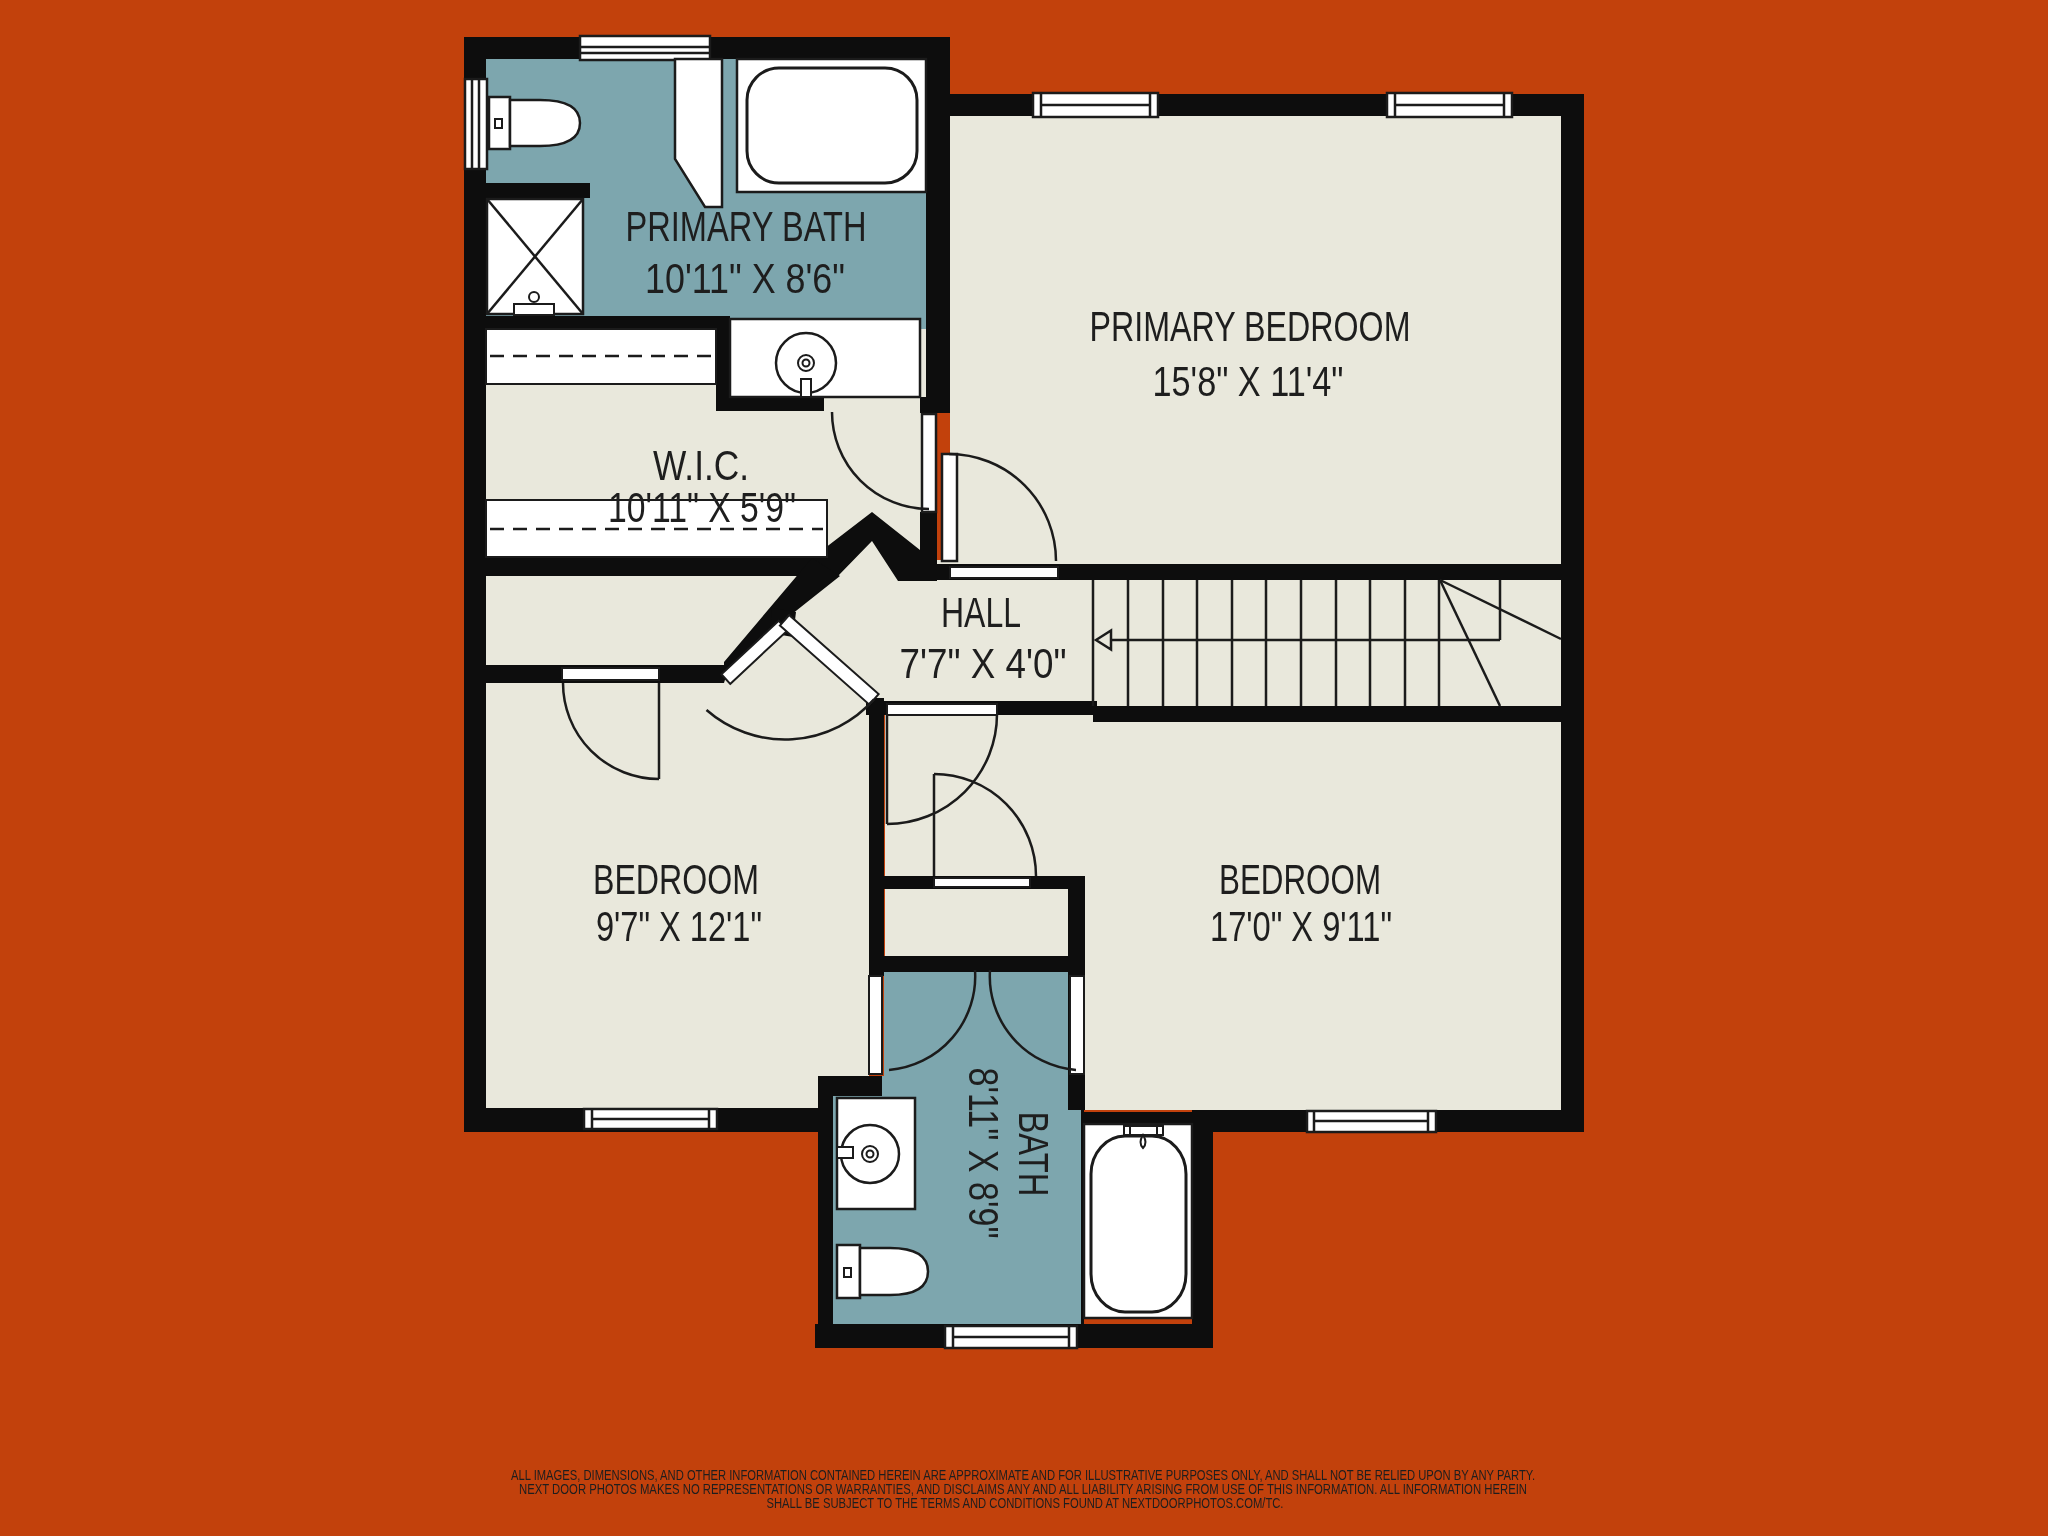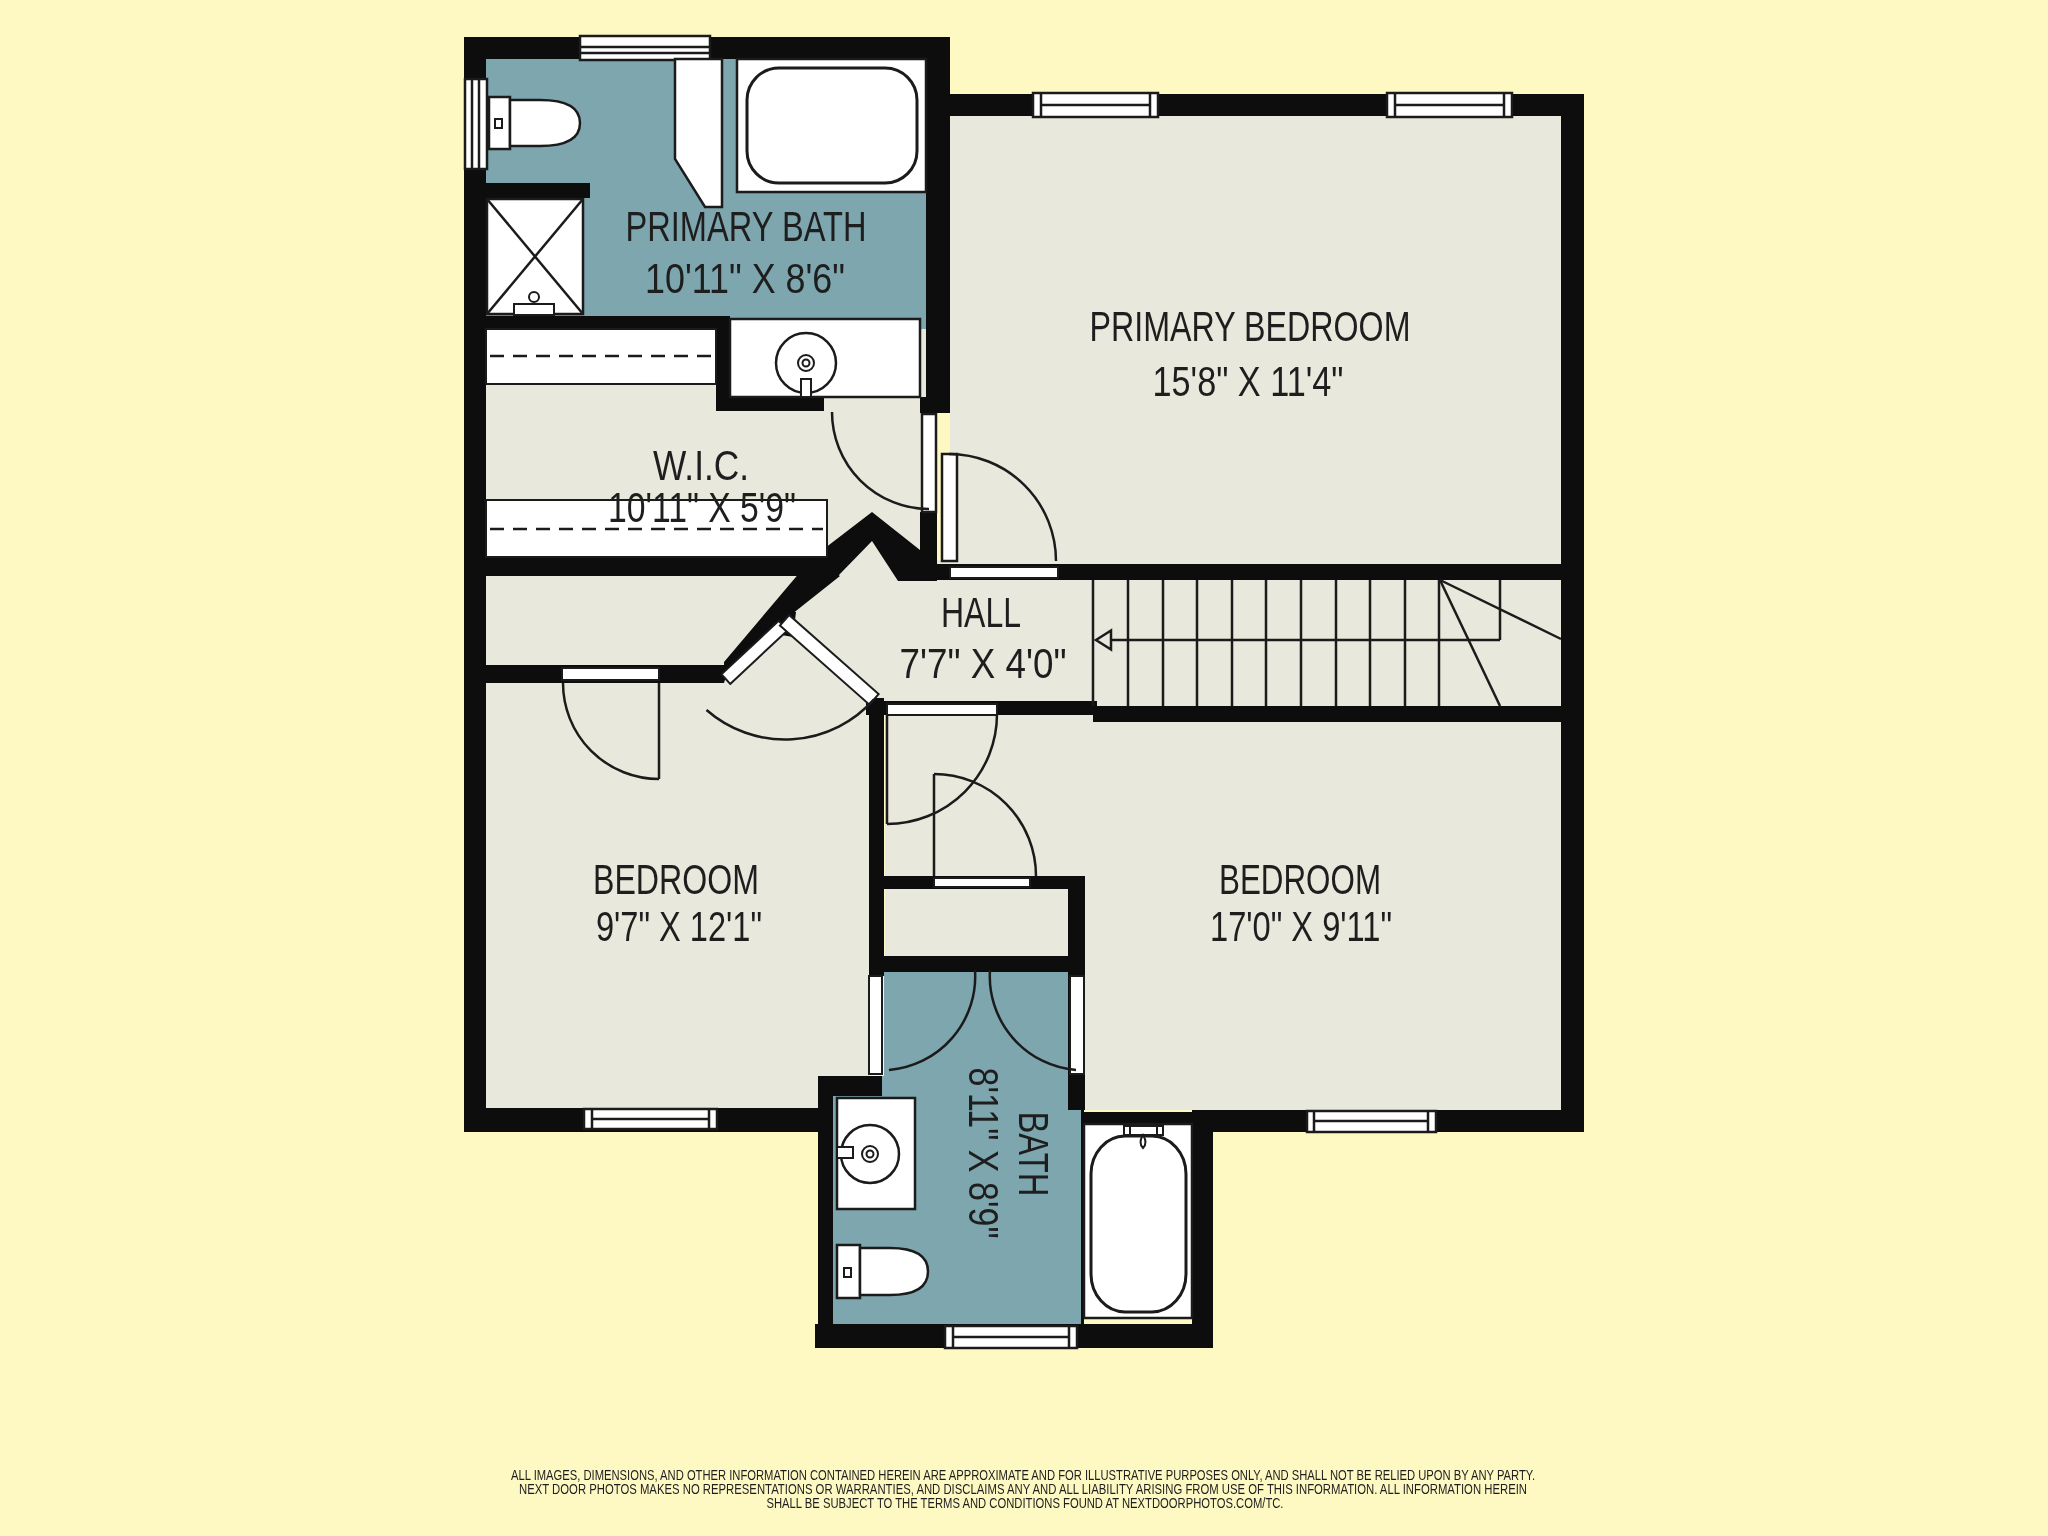--- a/index.html
+++ b/index.html
@@ -1,16 +1,16 @@
 <!DOCTYPE html>
 <html><head>
 <meta charset="utf-8">
 <style>
   html,body{margin:0;padding:0;background:#ffffff;}
-  .page{position:relative;width:2048px;height:1536px;background:#fef9c3;overflow:hidden;}
+  .page{position:relative;width:2048px;height:1536px;background:#c2410c;overflow:hidden;}
   svg{position:absolute;left:0;top:0;}
   text{font-family:"Liberation Sans",sans-serif;fill:#1e1e1e;}
 </style>
 </head>
 <body>
 <div class="page">
 <svg width="2048" height="1536" viewBox="0 0 2048 1536">
 
 <g id="floors">
 

